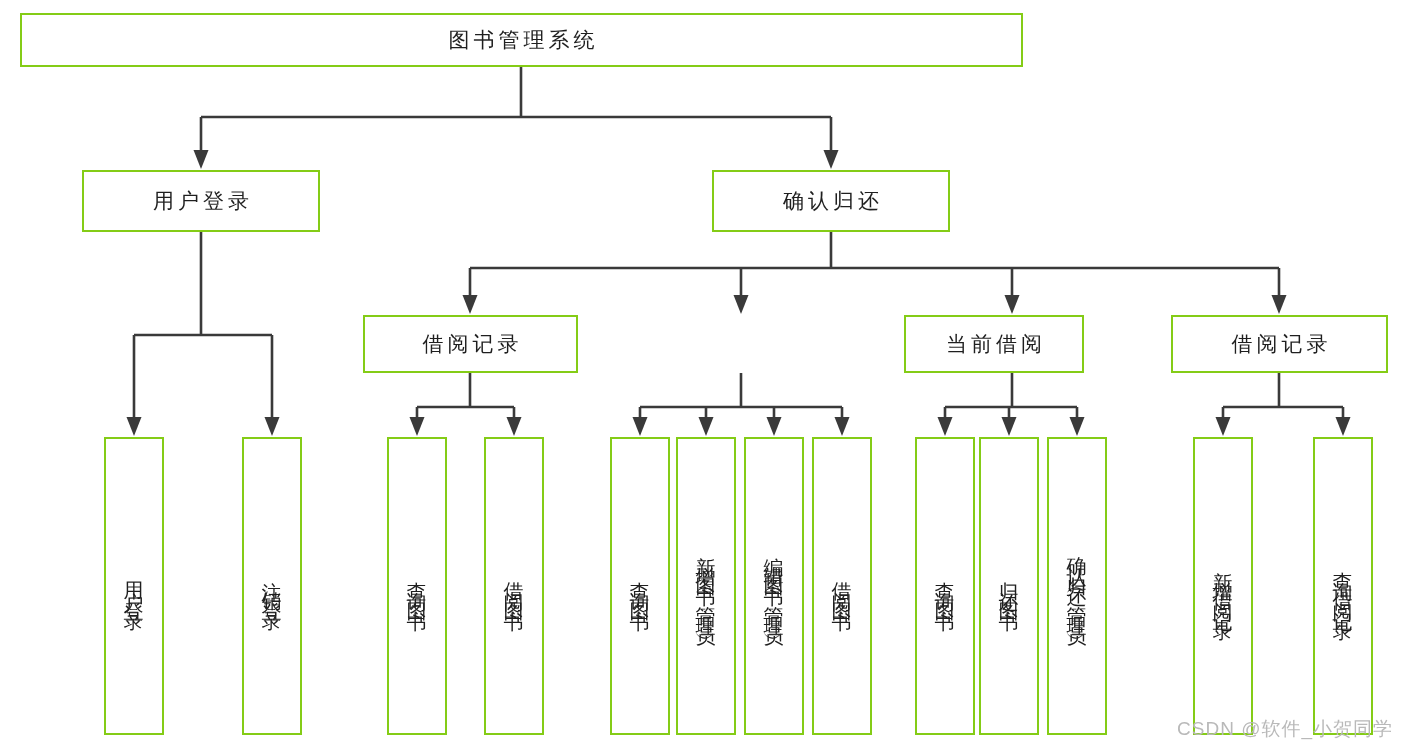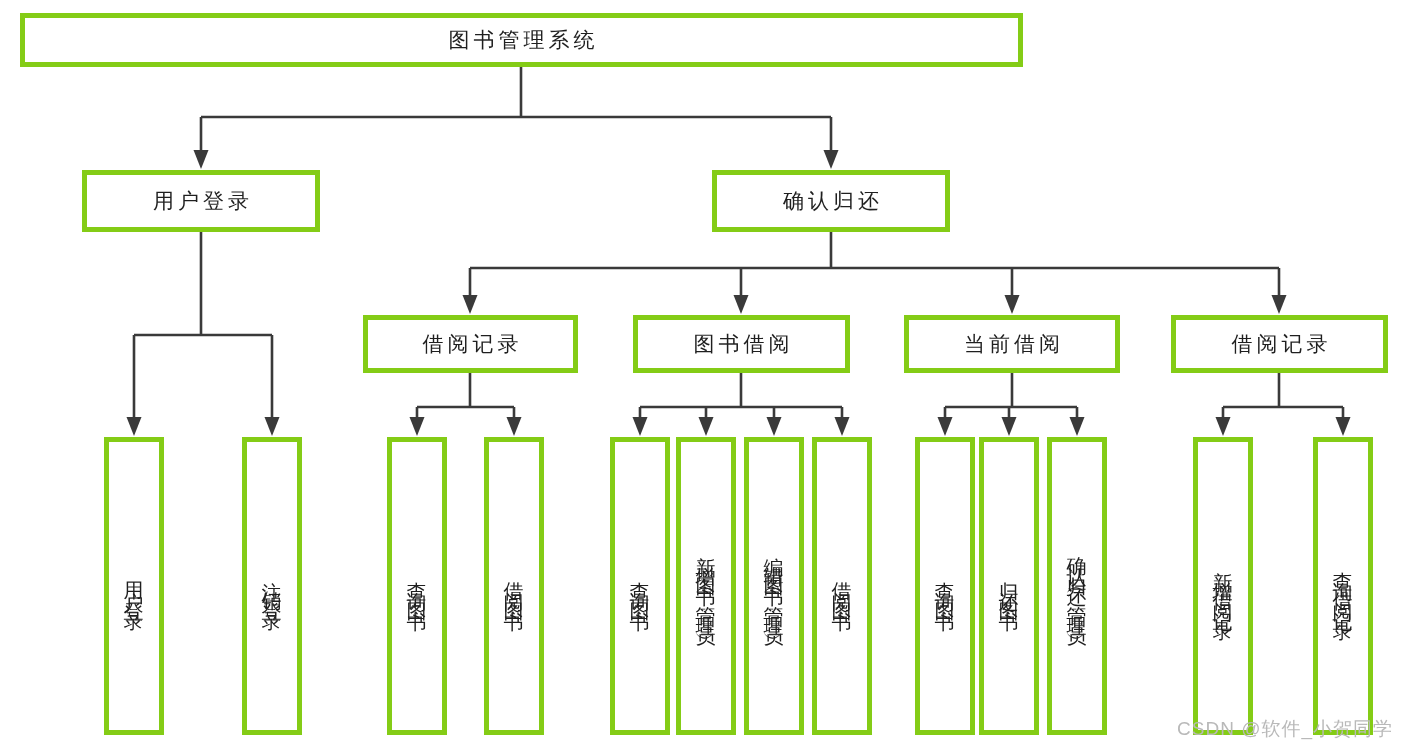--- a/index.html
+++ b/index.html
@@ -6,38 +6,38 @@
   #canvas {
     position:relative; width:1405px; height:747px;
     background:#ffffff; overflow:hidden;
     font-family:"Liberation Sans", sans-serif;
   }
   #wires { position:absolute; left:0; top:0; width:1405px; height:747px; z-index:1; }
   #wires path { stroke:#3a3a3a; stroke-width:2.6; fill:none; }
   #wires polygon { fill:#3a3a3a; stroke:none; }
   .box {
     position:absolute; box-sizing:border-box; z-index:2;
-    background:#ffffff; border:5px solid #84cc16;
+    background:#ffffff; border:2px solid #84cc16;
     display:flex; align-items:center; justify-content:center;
   }
   .lbl { color:#1f1f1f; white-space:nowrap; }
   .h .lbl { font-size:21px; letter-spacing:4px; text-indent:4px; }
   .v .lbl {
     writing-mode:vertical-rl; text-orientation:mixed;
     font-size:20px; line-height:1; letter-spacing:10px;
   }
   
   .n-root { left:20px; top:13px; width:1003px; height:54px; }
   
   .n-b0 { left:82px;  top:170px; width:238px; height:62px; }
   .n-b1 { left:712px; top:170px; width:238px; height:62px; }
   
   .n-m0 { left:363px;  top:315px; width:215px; height:58px; }
   .n-m1 { left:633px;  top:315px; width:217px; height:58px; }
-  .n-m2 { left:904px;  top:315px; width:216px; height:58px; }
+  .n-m2 { left:904px;  top:315px; width:180px; height:58px; }
   .n-m3 { left:1171px; top:315px; width:217px; height:58px; }
   
   .leaf { top:437px; width:60px; height:298px; }
   .n-l0  { left:104px; }  .n-l1  { left:242px; }
   .n-l2  { left:387px; }  .n-l3  { left:484px; }
   .n-l4  { left:610px; }  .n-l5  { left:676px; }
   .n-l6  { left:744px; }  .n-l7  { left:812px; }
   .n-l8  { left:915px; }  .n-l9  { left:979px; }
   .n-l10 { left:1047px; }
   .n-l11 { left:1193px; } .n-l12 { left:1313px; }
@@ -101,23 +101,20 @@
   <div class="box h n-b0">
     <span class="lbl">用户登录</span>
   </div>
   <div class="box h n-b1">
     <span class="lbl">确认归还</span>
   </div>
 
   <div class="box h n-m0">
     <span class="lbl">借阅记录</span>
   </div>
-  <div class="box h n-m1">
-    <span class="lbl">图书借阅</span>
-  </div>
   <div class="box h n-m2">
     <span class="lbl">当前借阅</span>
   </div>
   <div class="box h n-m3">
     <span class="lbl">借阅记录</span>
   </div>
 
   <div class="box v leaf n-l0">
     <span class="lbl">用户登录</span>
   </div>

